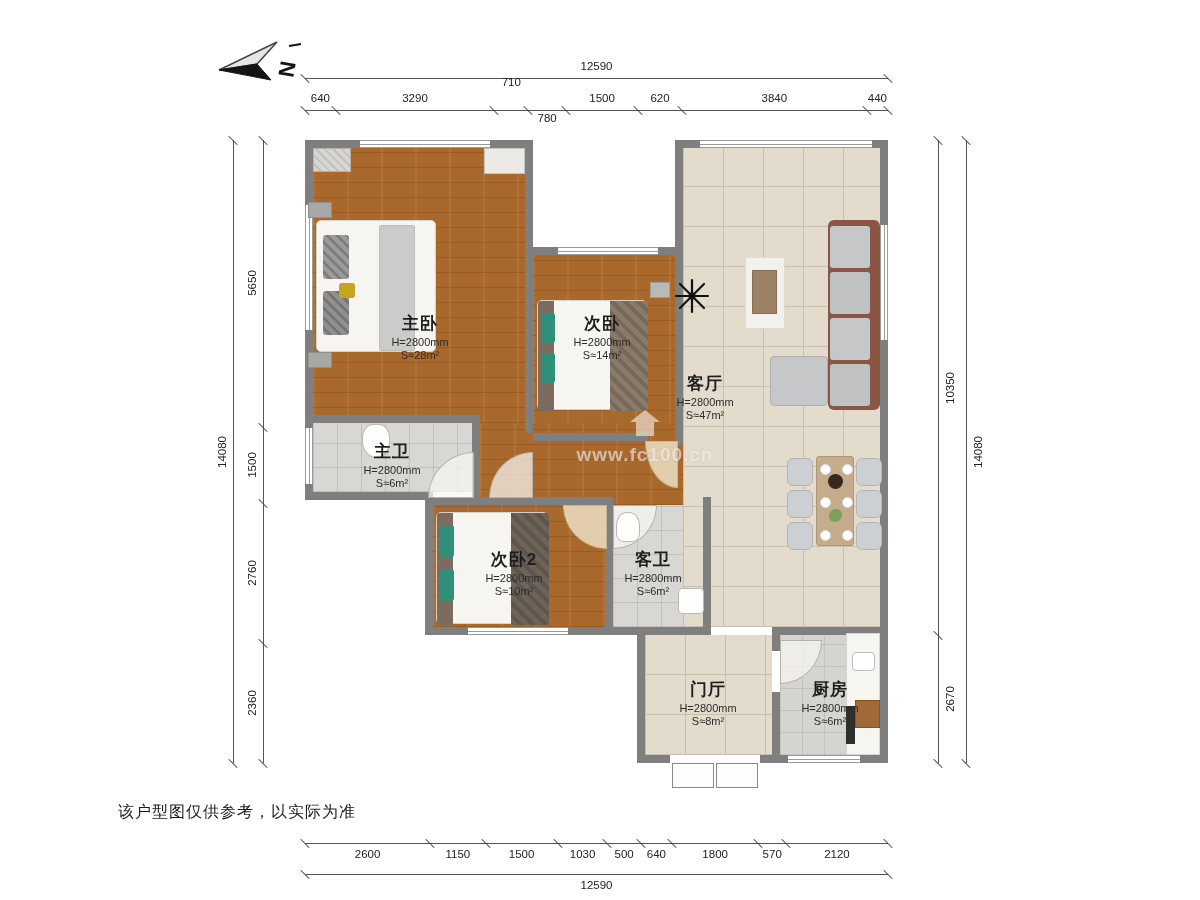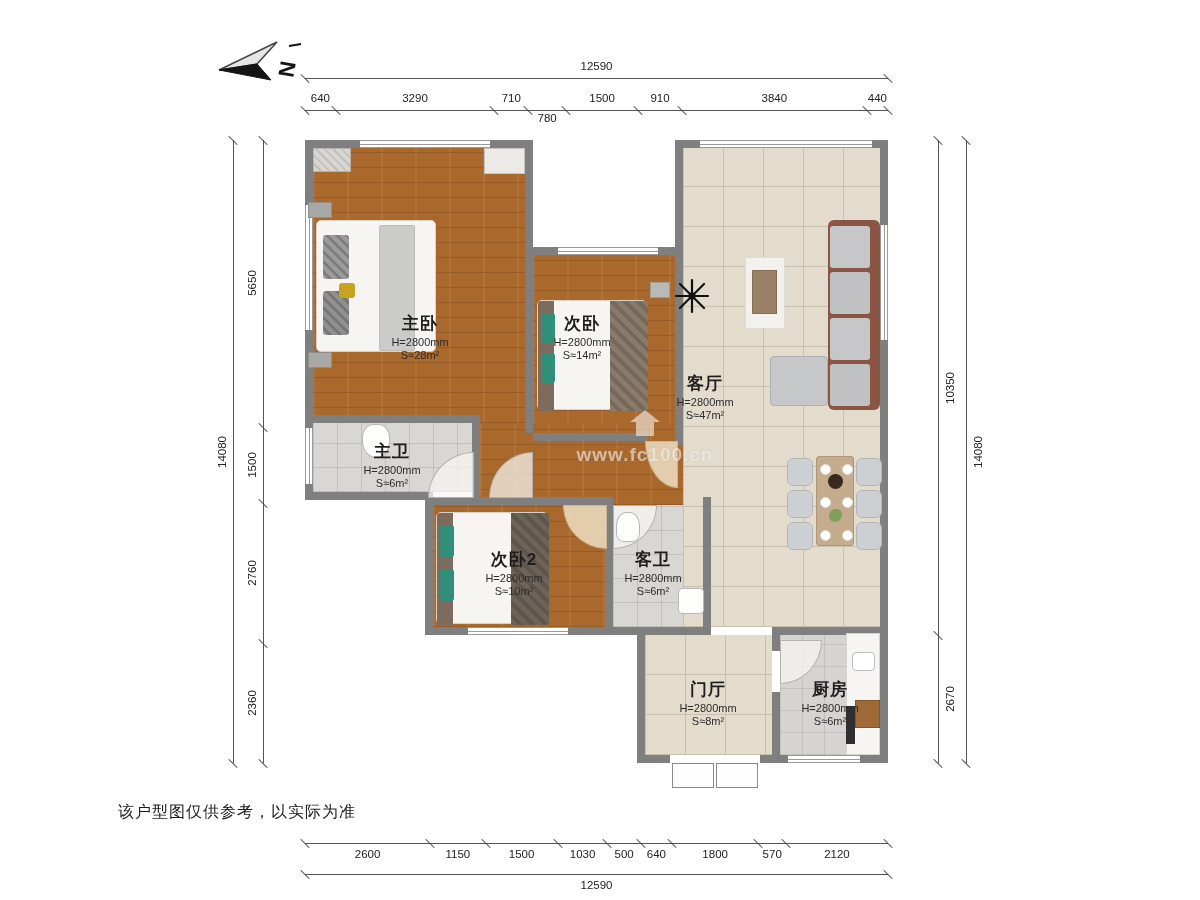--- a/index.html
+++ b/index.html
@@ -185,21 +185,21 @@
   <div class="furn" style="left:846px;top:633px;width:34px;height:122px;background:#f6f5f2;border:1px solid #d6d4ce;"></div>
   <div class="furn" style="left:852px;top:652px;width:23px;height:19px;background:#ffffff;border:1px solid #bcbcb8;border-radius:4px;"></div>
   <div class="furn" style="left:855px;top:700px;width:25px;height:28px;background:#a06a38;border:1px solid #84531f;"></div>
   <div class="furn" style="left:846px;top:706px;width:9px;height:38px;background:#2f2f2f;"></div>
 
   <div class="room-label" style="left:420px;top:312px;">
     <div class="rname">主卧</div>
     <div class="rmeta">H=2800mm</div>
     <div class="rmeta">S≈28m²</div>
   </div>
-  <div class="room-label" style="left:582px;top:312px;text-align:center;">
+  <div class="room-label" style="left:602px;top:312px;text-align:center;">
     <div class="rname">次卧</div>
     <div class="rmeta">H=2800mm</div>
     <div class="rmeta">S≈14m²</div>
   </div>
   <div class="room-label" style="left:705px;top:372px;">
     <div class="rname">客厅</div>
     <div class="rmeta">H=2800mm</div>
     <div class="rmeta">S≈47m²</div>
   </div>
   <div class="room-label" style="left:392px;top:440px;">
@@ -247,24 +247,24 @@
       <div class="dim-tick" style="left: 329.811px; top: 110px;"></div>
       <div class="dim-tick" style="left: 488.198px; top: 110px;"></div>
       <div class="dim-tick" style="left: 522.379px; top: 110px;"></div>
       <div class="dim-tick" style="left: 559.93px; top: 110px;"></div>
       <div class="dim-tick" style="left: 632.143px; top: 110px;"></div>
       <div class="dim-tick" style="left: 675.952px; top: 110px;"></div>
       <div class="dim-tick" style="left: 860.818px; top: 110px;"></div>
       <div class="dim-tick" style="left: 882px; top: 110px;"></div>
       <div class="dim-label" style="left: 320.405px; top: 98px;">640</div>
       <div class="dim-label" style="left: 415.005px; top: 98px;">3290</div>
-      <div class="dim-label" style="left: 511.289px; top: 98px;">710</div>
+      <div class="dim-label" style="left: 511.289px; top: 82px;">710</div>
       <div class="dim-label" style="left: 547.154px; top: 98px; margin-top: 20px;">780</div>
       <div class="dim-label" style="left: 602.036px; top: 98px;">1500</div>
-      <div class="dim-label" style="left: 660.047px; top: 98px;">910</div>
+      <div class="dim-label" style="left: 660.047px; top: 98px;">620</div>
       <div class="dim-label" style="left: 774.385px; top: 98px;">3840</div>
       <div class="dim-label" style="left: 877.409px; top: 98px;">440</div>
       <div class="dim-line" style="left: 305px; top: 843px; width: 583px; height: 1px;"></div>
       <div class="dim-tick" style="left: 299px; top: 843px;"></div>
       <div class="dim-tick" style="left: 424.169px; top: 843px;"></div>
       <div class="dim-tick" style="left: 479.533px; top: 843px;"></div>
       <div class="dim-tick" style="left: 551.746px; top: 843px;"></div>
       <div class="dim-tick" style="left: 601.332px; top: 843px;"></div>
       <div class="dim-tick" style="left: 635.031px; top: 843px;"></div>
       <div class="dim-tick" style="left: 665.842px; top: 843px;"></div>

